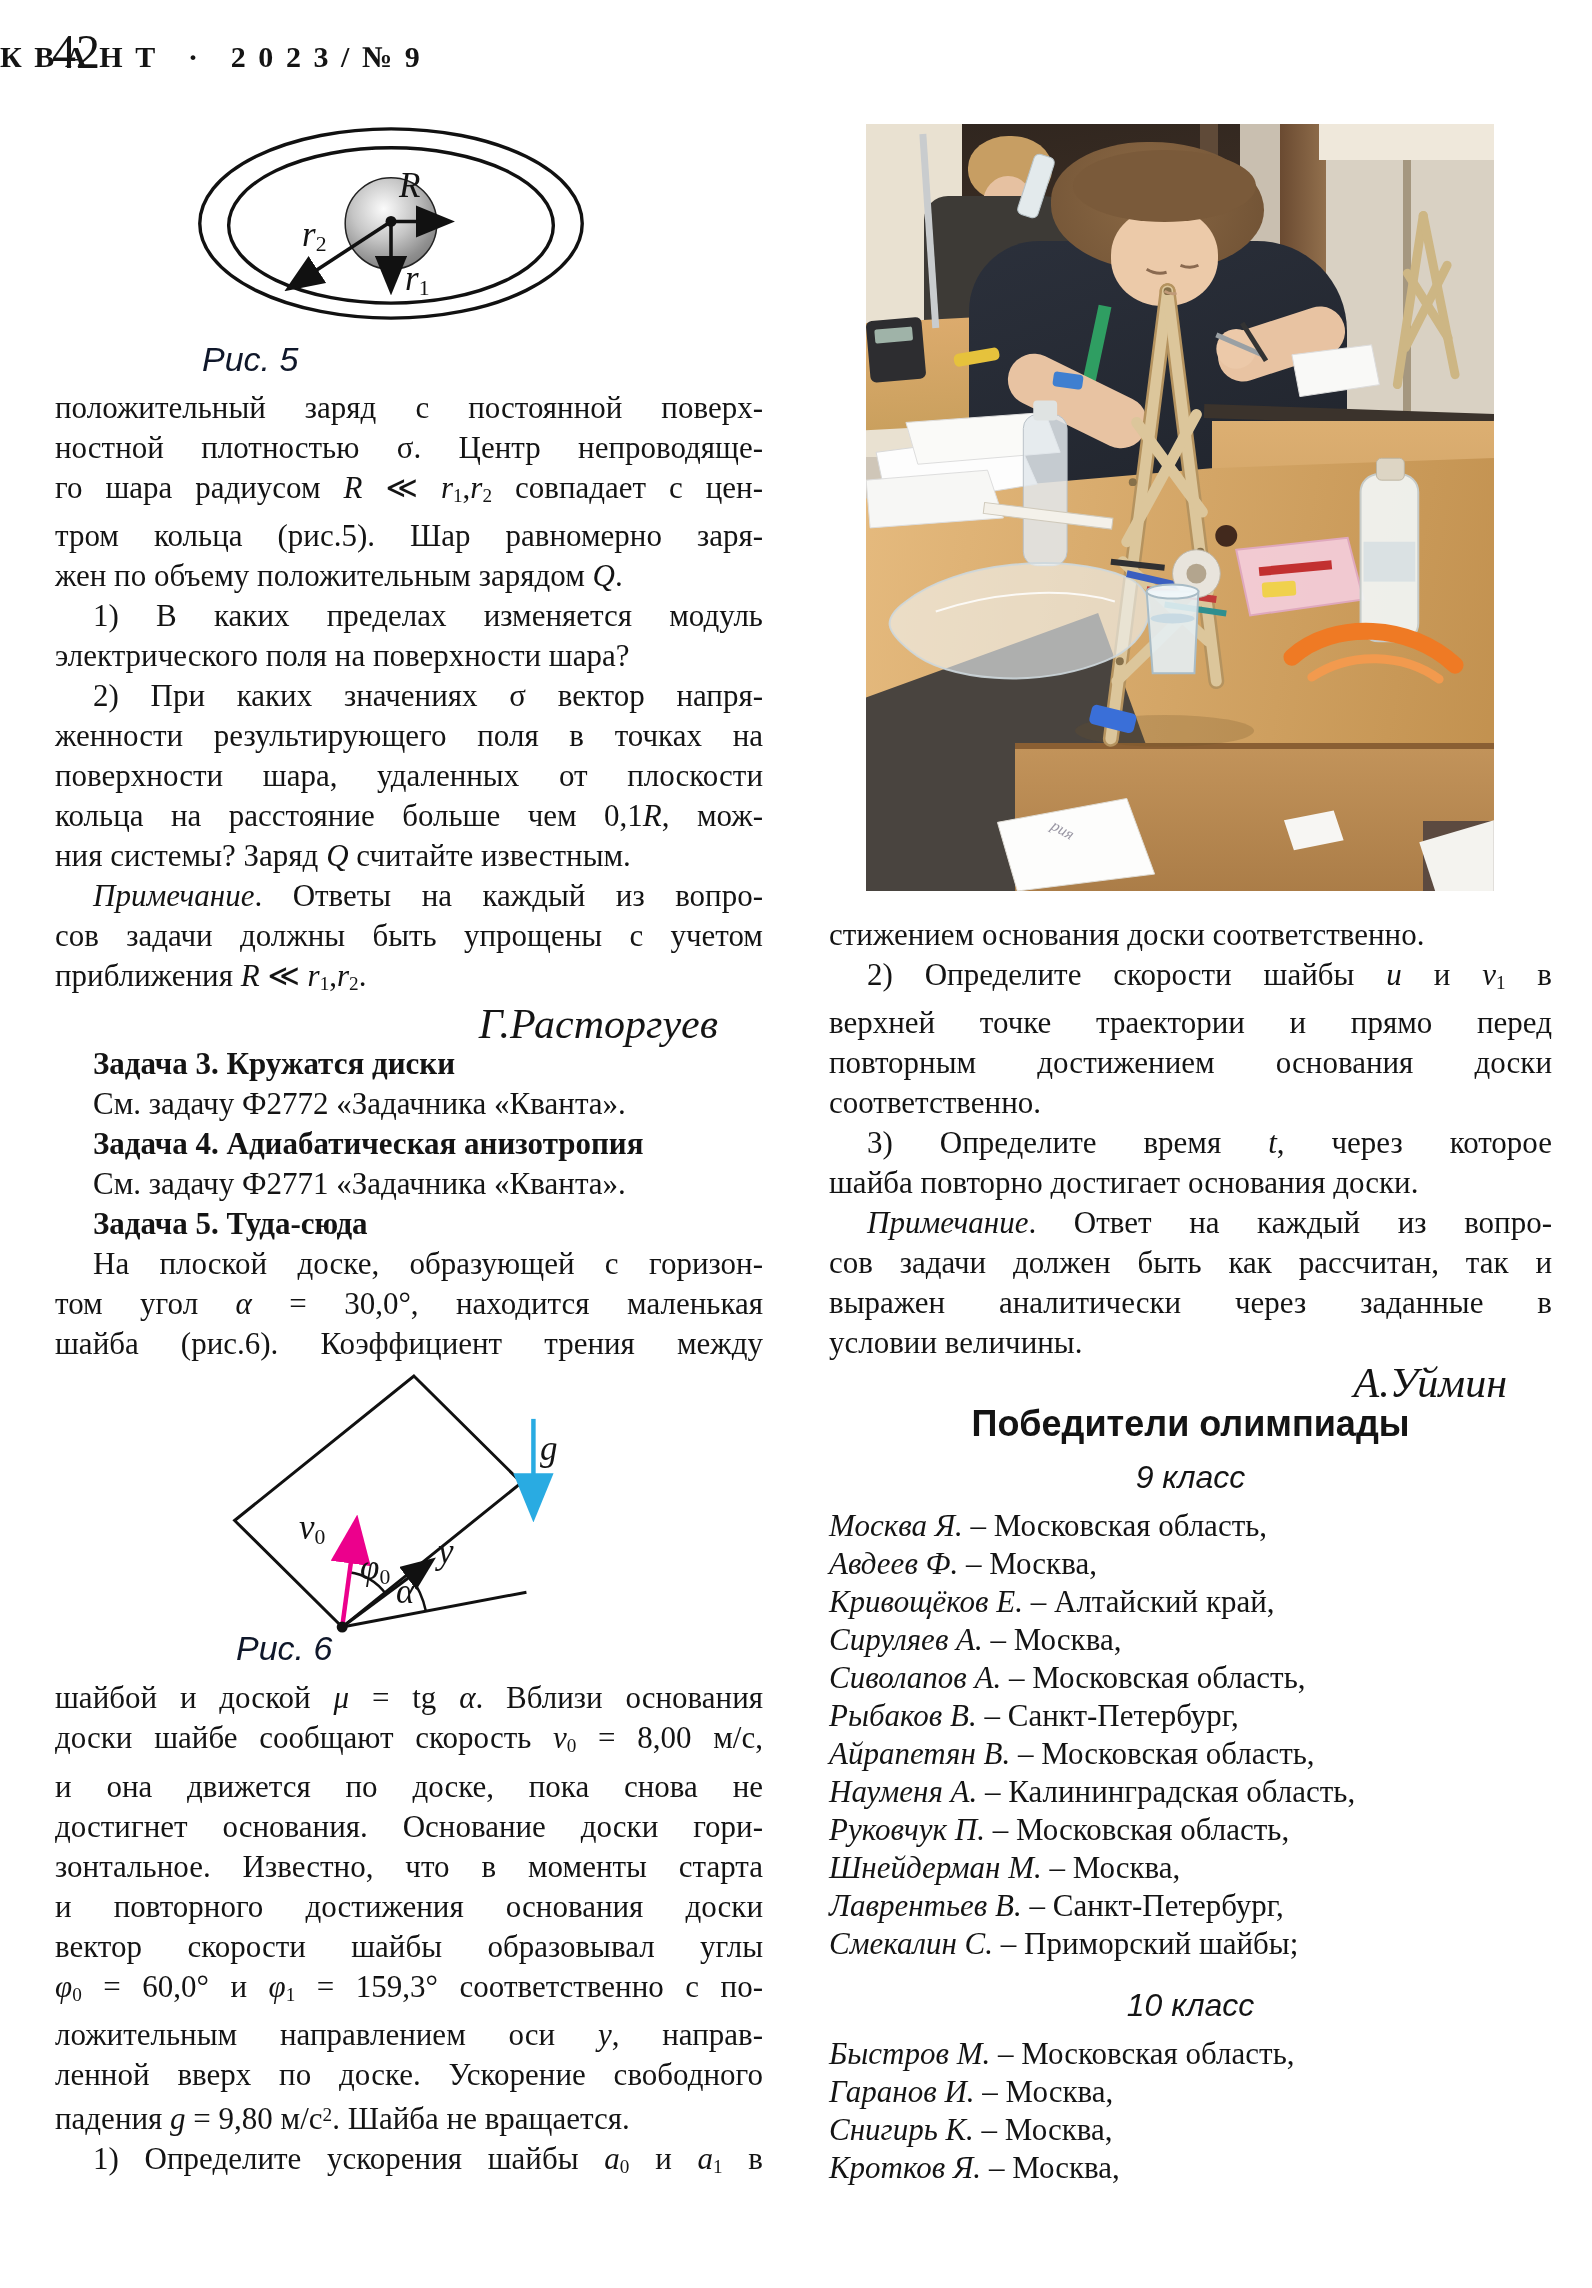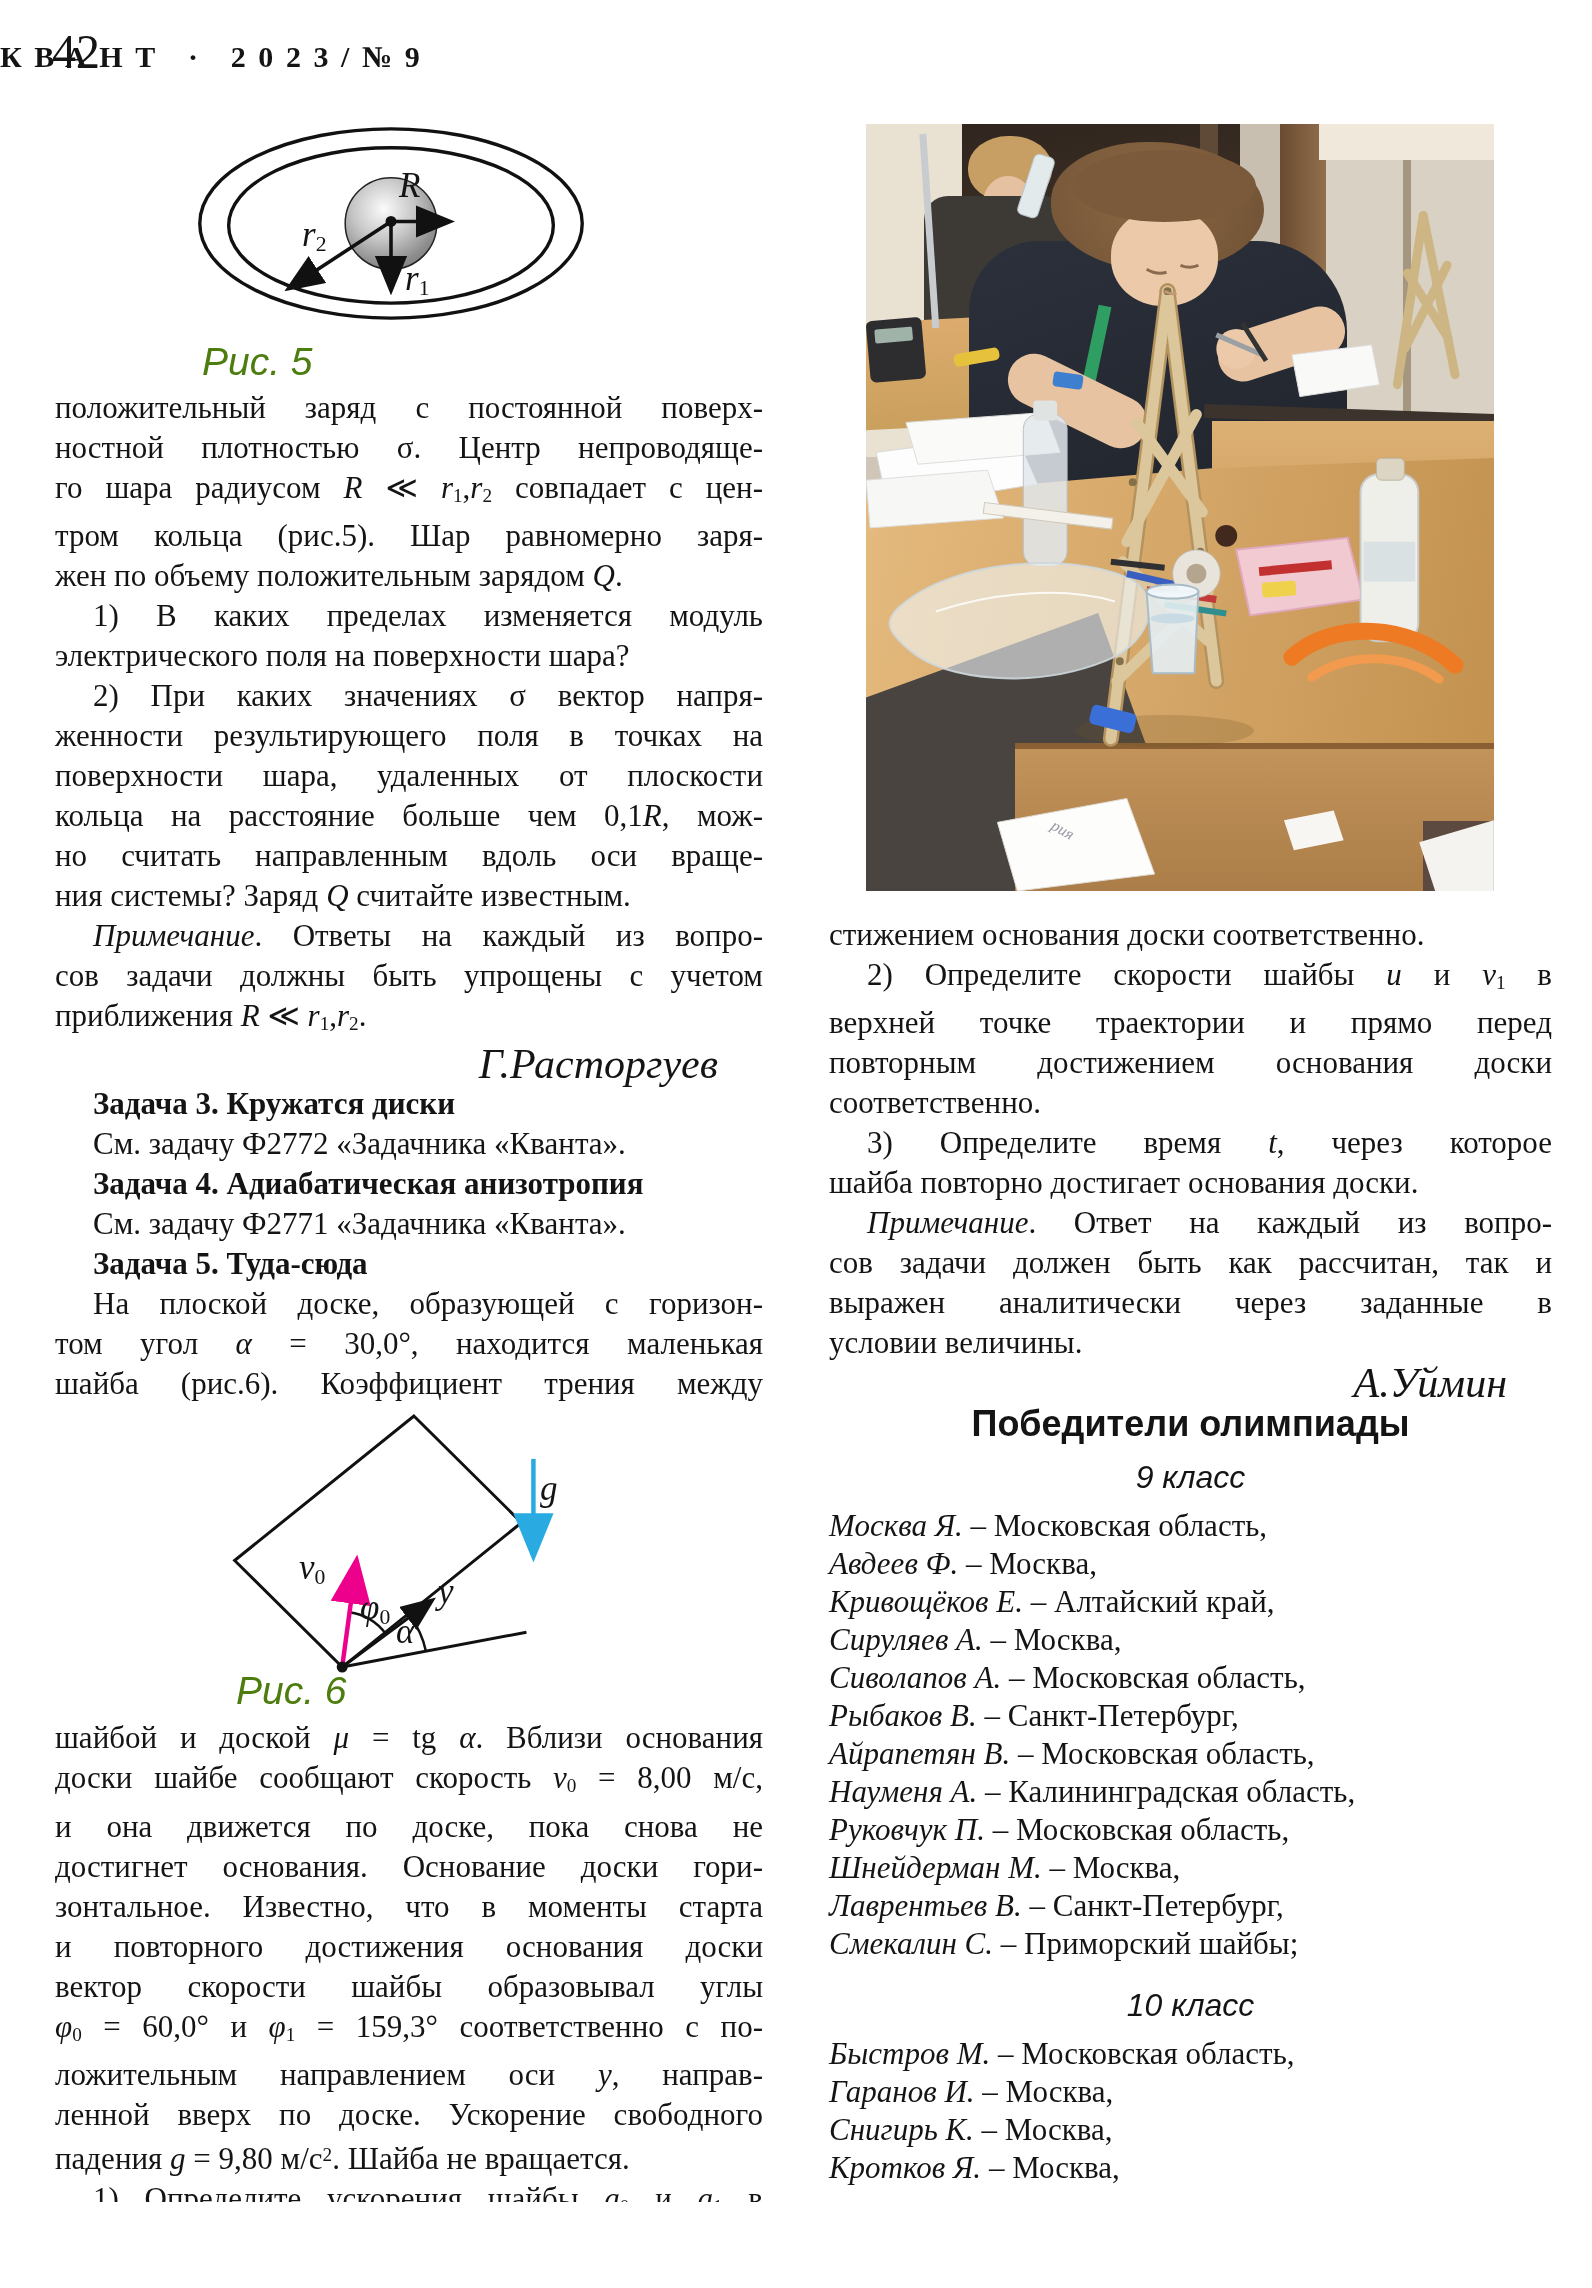--- a/index.html
+++ b/index.html
@@ -22,21 +22,21 @@
   sub{font-size:.62em;vertical-align:-0.22em;}
   sup{font-size:.62em;vertical-align:.4em;}
   
   .figwrap{position:relative;}
   #fig5{height:297px;margin-top:6px;}
   #fig6{height:312px;margin-top:2px;}
   .figsvg{position:absolute;left:88px;top:0;}
   #fig6 .figsvg{left:85px;}
   .flabel{position:absolute;font-size:35px;line-height:34px;}
   .caption{position:absolute;font-family:"Liberation Sans",sans-serif;font-style:italic;
-           font-size:39px;color:#4d7c0f;}
+           font-size:34px;color:#0f172a;}
   
   .photo{position:relative;margin:39px 0 0 37px;width:628px;height:767px;overflow:hidden;
          background:#cfc6b8;}
   .ph{position:absolute;}
   .l-wallL{left:0;top:0;width:149px;height:333px;background:#e9e1d1;}
   .l-wardrobe{left:96px;top:0;width:283px;height:370px;background:linear-gradient(170deg,#30261f 0%,#453428 60%,#503c2d 100%);}
   .l-warddoor{left:334px;top:0;width:18px;height:370px;background:#5f4a38;}
   .l-wallR{left:374px;top:0;width:254px;height:460px;background:#c9bfb0;}
   .l-frame{left:414px;top:0;width:46px;height:460px;background:linear-gradient(90deg,#6a4a31,#92704d);}
   .l-window{left:460px;top:34px;width:168px;height:398px;background:#d9d1c3;}
@@ -114,21 +114,20 @@
         <div class="tl just">ностной плотностью σ. Центр непроводяще-</div>
         <div class="tl just">го шара радиусом <i>R</i> ≪ <i>r</i><sub>1</sub>,<i>r</i><sub>2</sub> совпадает с цен-</div>
         <div class="tl just">тром кольца (рис.5). Шар равномерно заря-</div>
         <div class="tl">жен по объему положительным зарядом <i>Q</i>.</div>
         <div class="tl just ind">1) В каких пределах изменяется модуль</div>
         <div class="tl">электрического поля на поверхности шара?</div>
         <div class="tl just ind">2) При каких значениях σ вектор напря-</div>
         <div class="tl just">женности результирующего поля в точках на</div>
         <div class="tl just">поверхности шара, удаленных от плоскости</div>
         <div class="tl just">кольца на расстояние больше чем 0,1<i>R</i>, мож-</div>
-        <div class="tl just">но считать направленным вдоль оси враще-</div>
         <div class="tl">ния системы? Заряд <i>Q</i> считайте известным.</div>
         <div class="tl just ind"><i>Примечание</i>. Ответы на каждый из вопро-</div>
         <div class="tl just">сов задачи должны быть упрощены с учетом</div>
         <div class="tl">приближения <i>R</i> ≪ <i>r</i><sub>1</sub>,<i>r</i><sub>2</sub>.</div>
         <div class="author">Г.Расторгуев</div>
         <div class="ptitle">Задача 3. Кружатся диски</div>
         <div class="tl ind">См. задачу Ф2772 «Задачника «Кванта».</div>
         <div class="ptitle">Задача 4. Адиабатическая анизотропия</div>
         <div class="tl ind">См. задачу Ф2771 «Задачника «Кванта».</div>
         <div class="ptitle">Задача 5. Туда-сюда</div>

